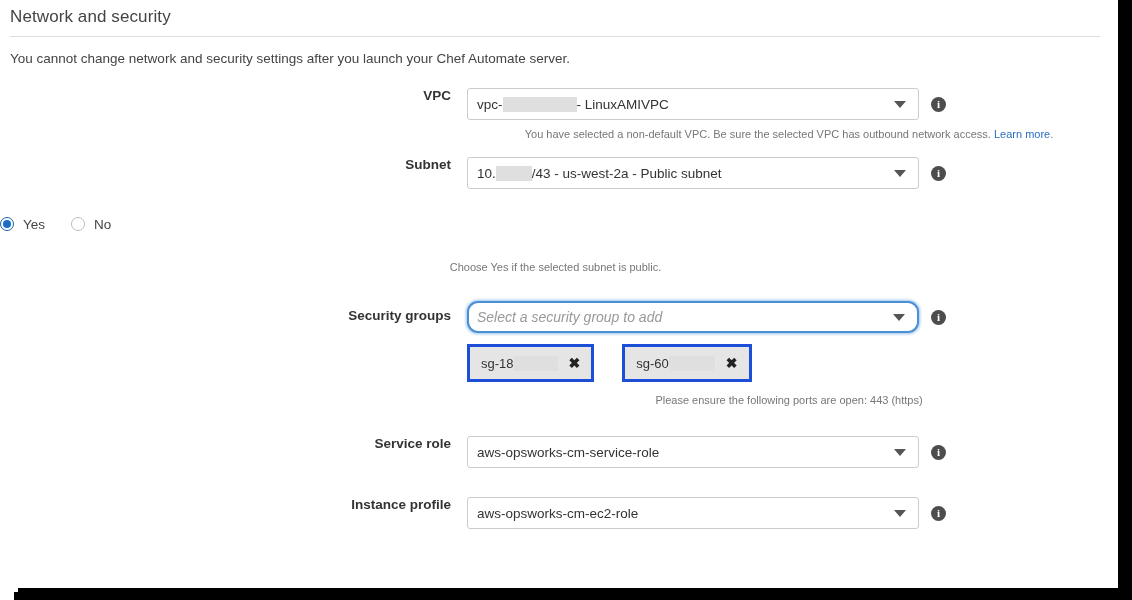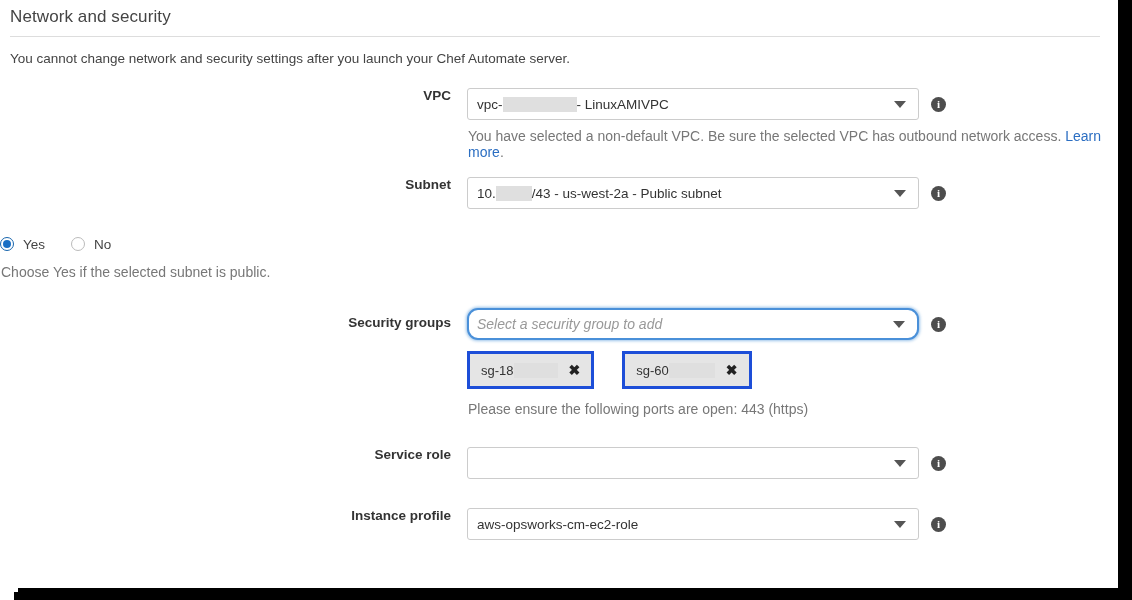--- a/index.html
+++ b/index.html
@@ -165,24 +165,25 @@
     color: #ffffff;
     font-size: 11px;
     font-weight: bold;
     line-height: 15px;
     text-align: center;
     font-family: "Liberation Serif", serif;
     flex: 0 0 15px;
   }
 
   .hint {
-    font-size: 14px;
+    font-size: 11px;
     color: #777777;
     margin-top: 8px;
     padding-left: 1px;
+    text-align: center;
   }
   .hint a {
     color: #2b6ec2;
     text-decoration: none;
   }
 
   
   .redact {
     display: inline-block;
     background: #dfdfdf;
@@ -302,21 +303,21 @@
     </div>
 
     <div class="row sp-assoc">
       <div class="field-col">
         <div class="radio-wrap">
           <span class="radio checked"></span>
           <span class="radio-label">Yes</span>
           <span class="radio"></span>
           <span class="radio-label">No</span>
         </div>
-        <div class="hint" style="margin-top:9px;">Choose Yes if the selected subnet is public.</div>
+        <div class="hint" style="margin-top:26px;">Choose Yes if the selected subnet is public.</div>
       </div>
     </div>
 
     <div class="row sp-sg">
       <div class="label-col" style="padding-top:7px;">Security groups</div>
       <div class="field-col">
         <div class="control-line">
           <div class="select focused">
             <span class="placeholder">Select a security group to add</span>
             <span class="caret"></span>
@@ -337,20 +338,21 @@
         </div>
         <div class="hint" style="margin-top:12px;">Please ensure the following ports are open: 443 (https)</div>
       </div>
     </div>
 
     <div class="row sp-role">
       <div class="label-col">Service role</div>
       <div class="field-col">
         <div class="control-line">
           <div class="select">
+            <span>aws-opsworks-cm-service-role</span>
             <span class="caret"></span>
           </div>
           <div class="info">i</div>
         </div>
       </div>
     </div>
 
     <div class="row sp-profile">
       <div class="label-col">Instance profile</div>
       <div class="field-col">

